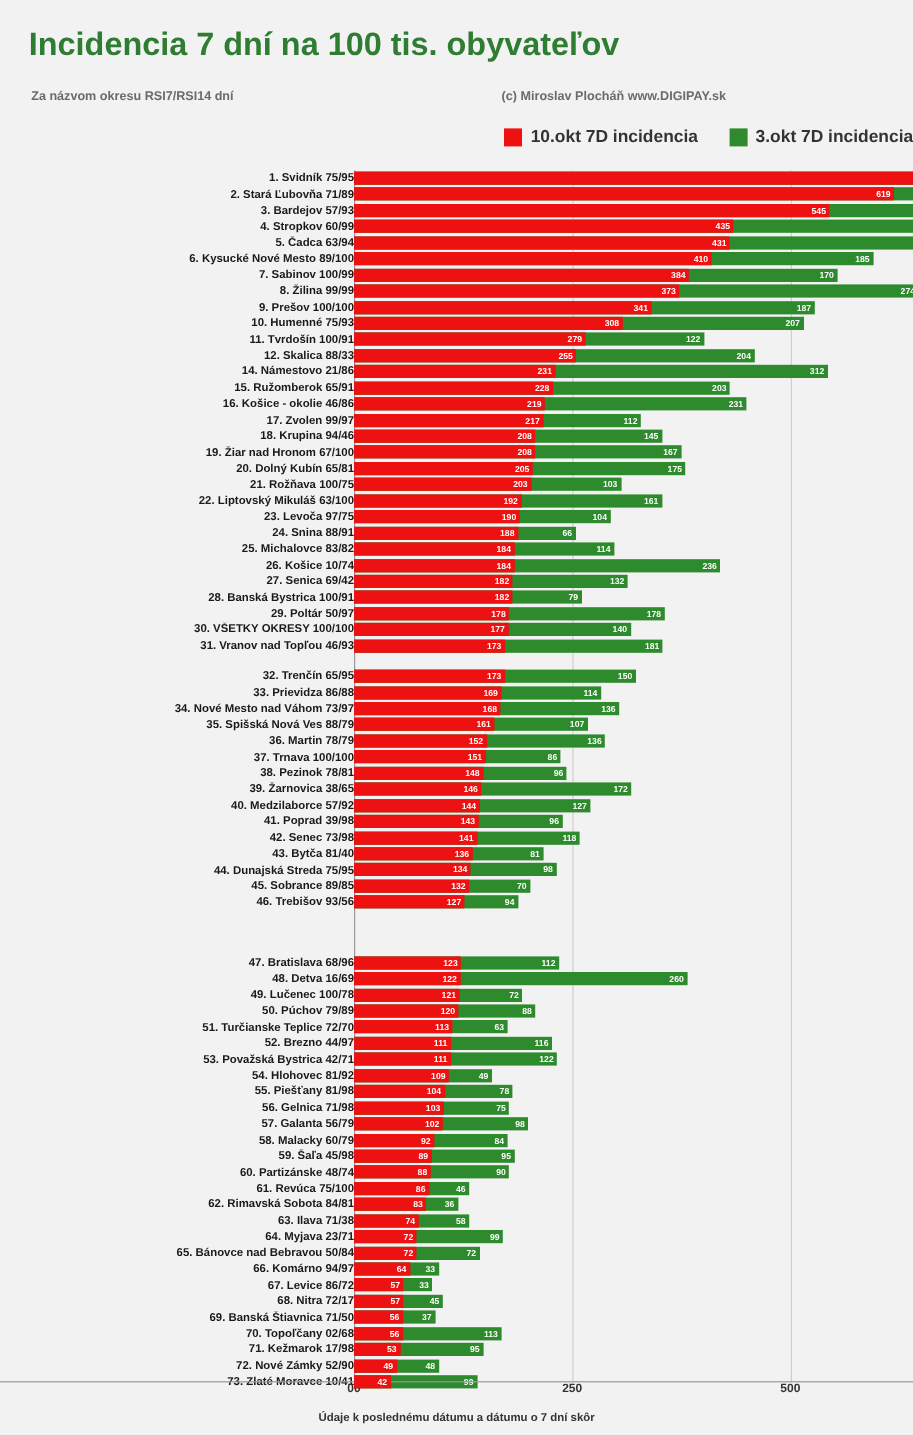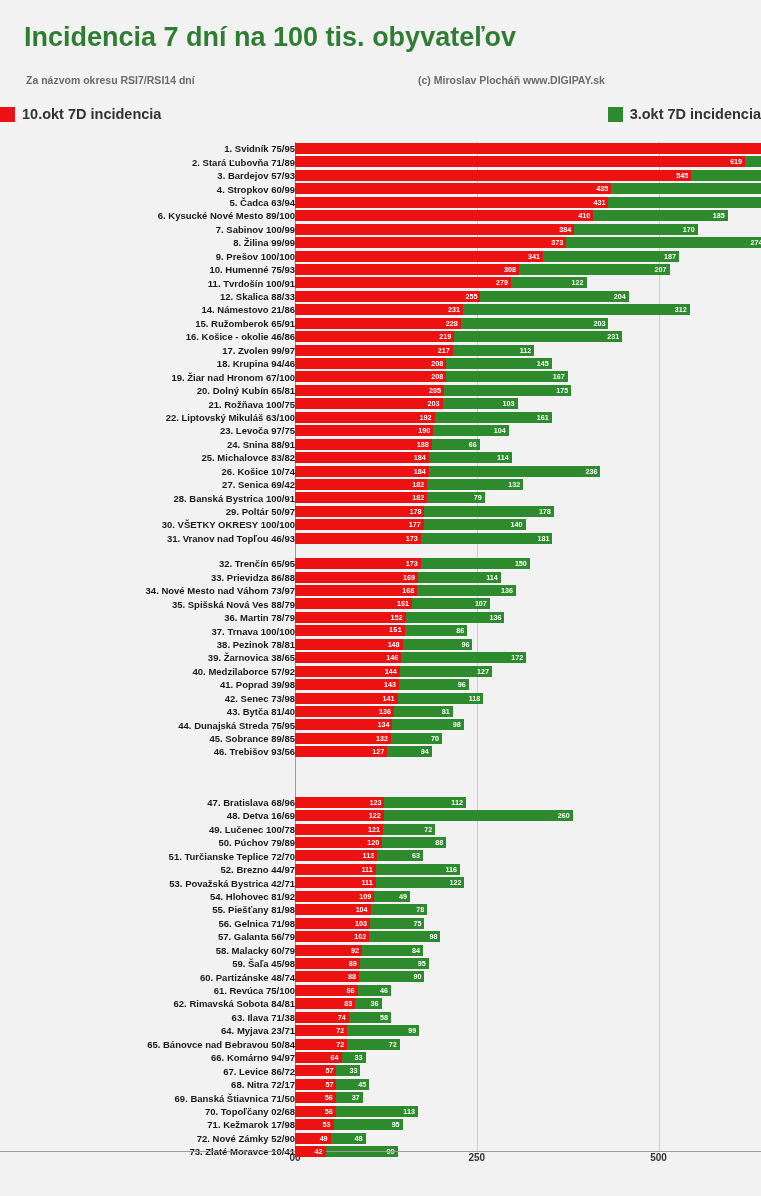--- a/index.html
+++ b/index.html
@@ -18,21 +18,21 @@
   .subtitle{
     position:absolute;left:26px;top:74px;
     font-size:10.5px;font-weight:bold;color:#6b6b6b;
   }
   .credit{
     position:absolute;left:418px;top:74px;
     font-size:10.5px;font-weight:bold;color:#6b6b6b;
   }
   .legend{
     position:absolute;left:0;top:106px;width:761px;
-    display:flex;justify-content:space-between;align-items:center;gap:26px;
+    display:flex;justify-content:flex-end;align-items:center;gap:26px;
   }
   .legend-item{display:flex;align-items:center;gap:7px;}
   .legend-swatch{width:15px;height:15px;display:inline-block;}
   .legend-label{font-size:14.5px;font-weight:bold;color:#333;}
 
   .plot{
     position:absolute;left:0;top:142px;width:761px;height:1010px;
   }
   .gridlines{position:absolute;left:0;top:0;width:761px;height:1010px;}
   .gridline{
@@ -204,21 +204,21 @@
               <span class="val">308</span>
             </div>
           </div>
         </div>
         <div class="row" style="height: 13.45px;">
           <div class="row-label">11. Tvrdošín 100/91</div>
           <div class="bars">
             <div class="bar bar-green" style="width: 291.607px;">
               <span class="val val-green">122</span>
             </div>
-            <div class="bar bar-red" style="width: 216px;">
+            <div class="bar bar-red" style="width: 193px;">
               <span class="val">279</span>
             </div>
           </div>
         </div>
         <div class="row" style="height: 13.45px;">
           <div class="row-label">12. Skalica 88/33</div>
           <div class="bars">
             <div class="bar bar-green" style="width: 333.785px;">
               <span class="val val-green">204</span>
             </div>
@@ -479,21 +479,21 @@
               <span class="val">152</span>
             </div>
           </div>
         </div>
         <div class="row" style="height: 13.45px;">
           <div class="row-label">37. Trnava 100/100</div>
           <div class="bars">
             <div class="bar bar-green" style="width: 172.346px;">
               <span class="val val-green">86</span>
             </div>
-            <div class="bar bar-red" style="width: 109.807px; font-family: Liberation Mono, monospace;">
+            <div class="bar bar-red" style="width: 109.807px;">
               <span class="val">151</span>
             </div>
           </div>
         </div>
         <div class="row" style="height: 13.45px;">
           <div class="row-label">38. Pezinok 78/81</div>
           <div class="bars">
             <div class="bar bar-green" style="width: 177.437px;">
               <span class="val val-green">96</span>
             </div>
@@ -885,18 +885,19 @@
             <div class="bar bar-red" style="width: 30.5424px;">
               <span class="val">42</span>
             </div>
           </div>
         </div>
       </div>
   </div>
 
   <div class="axis-line"></div>
   <div class="axis" id="axis">
+    <div class="axis-title">Údaje k poslednému dátumu a dátumu o 7 dní skôr</div>
   <div class="tick" style="left: 295px;">00</div>
       <div class="tick" style="left: 476.8px;">250</div>
       <div class="tick" style="left: 658.6px;">500</div>
     </div>
 
 </div>
 
 </body></html>

